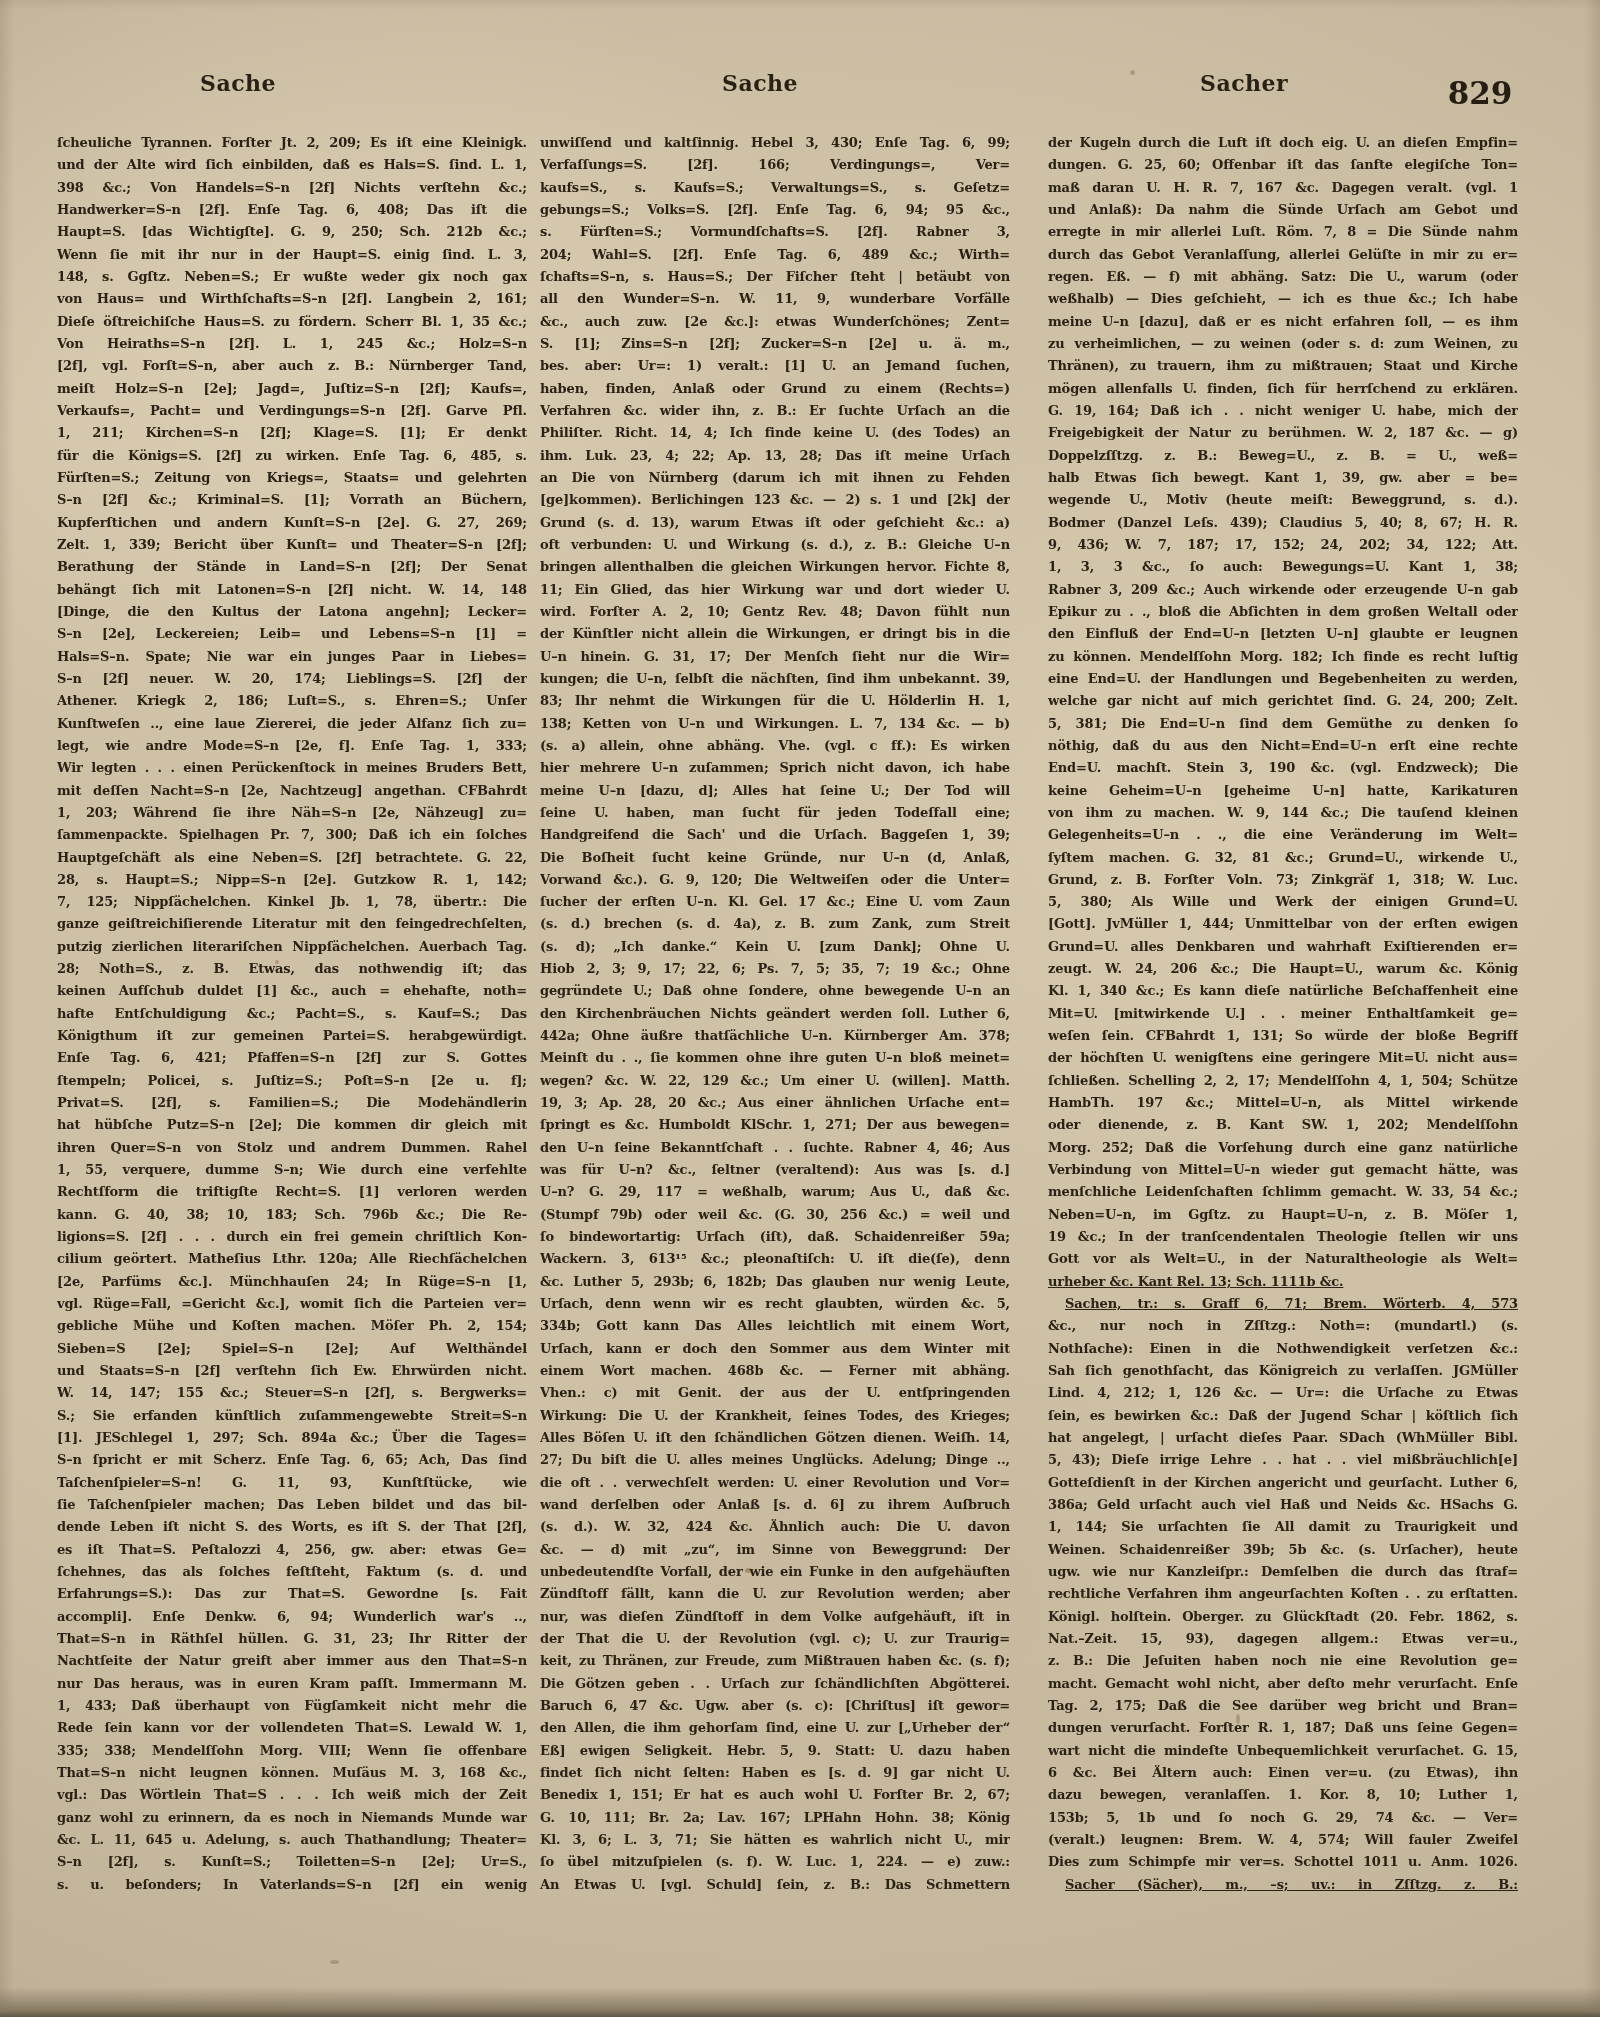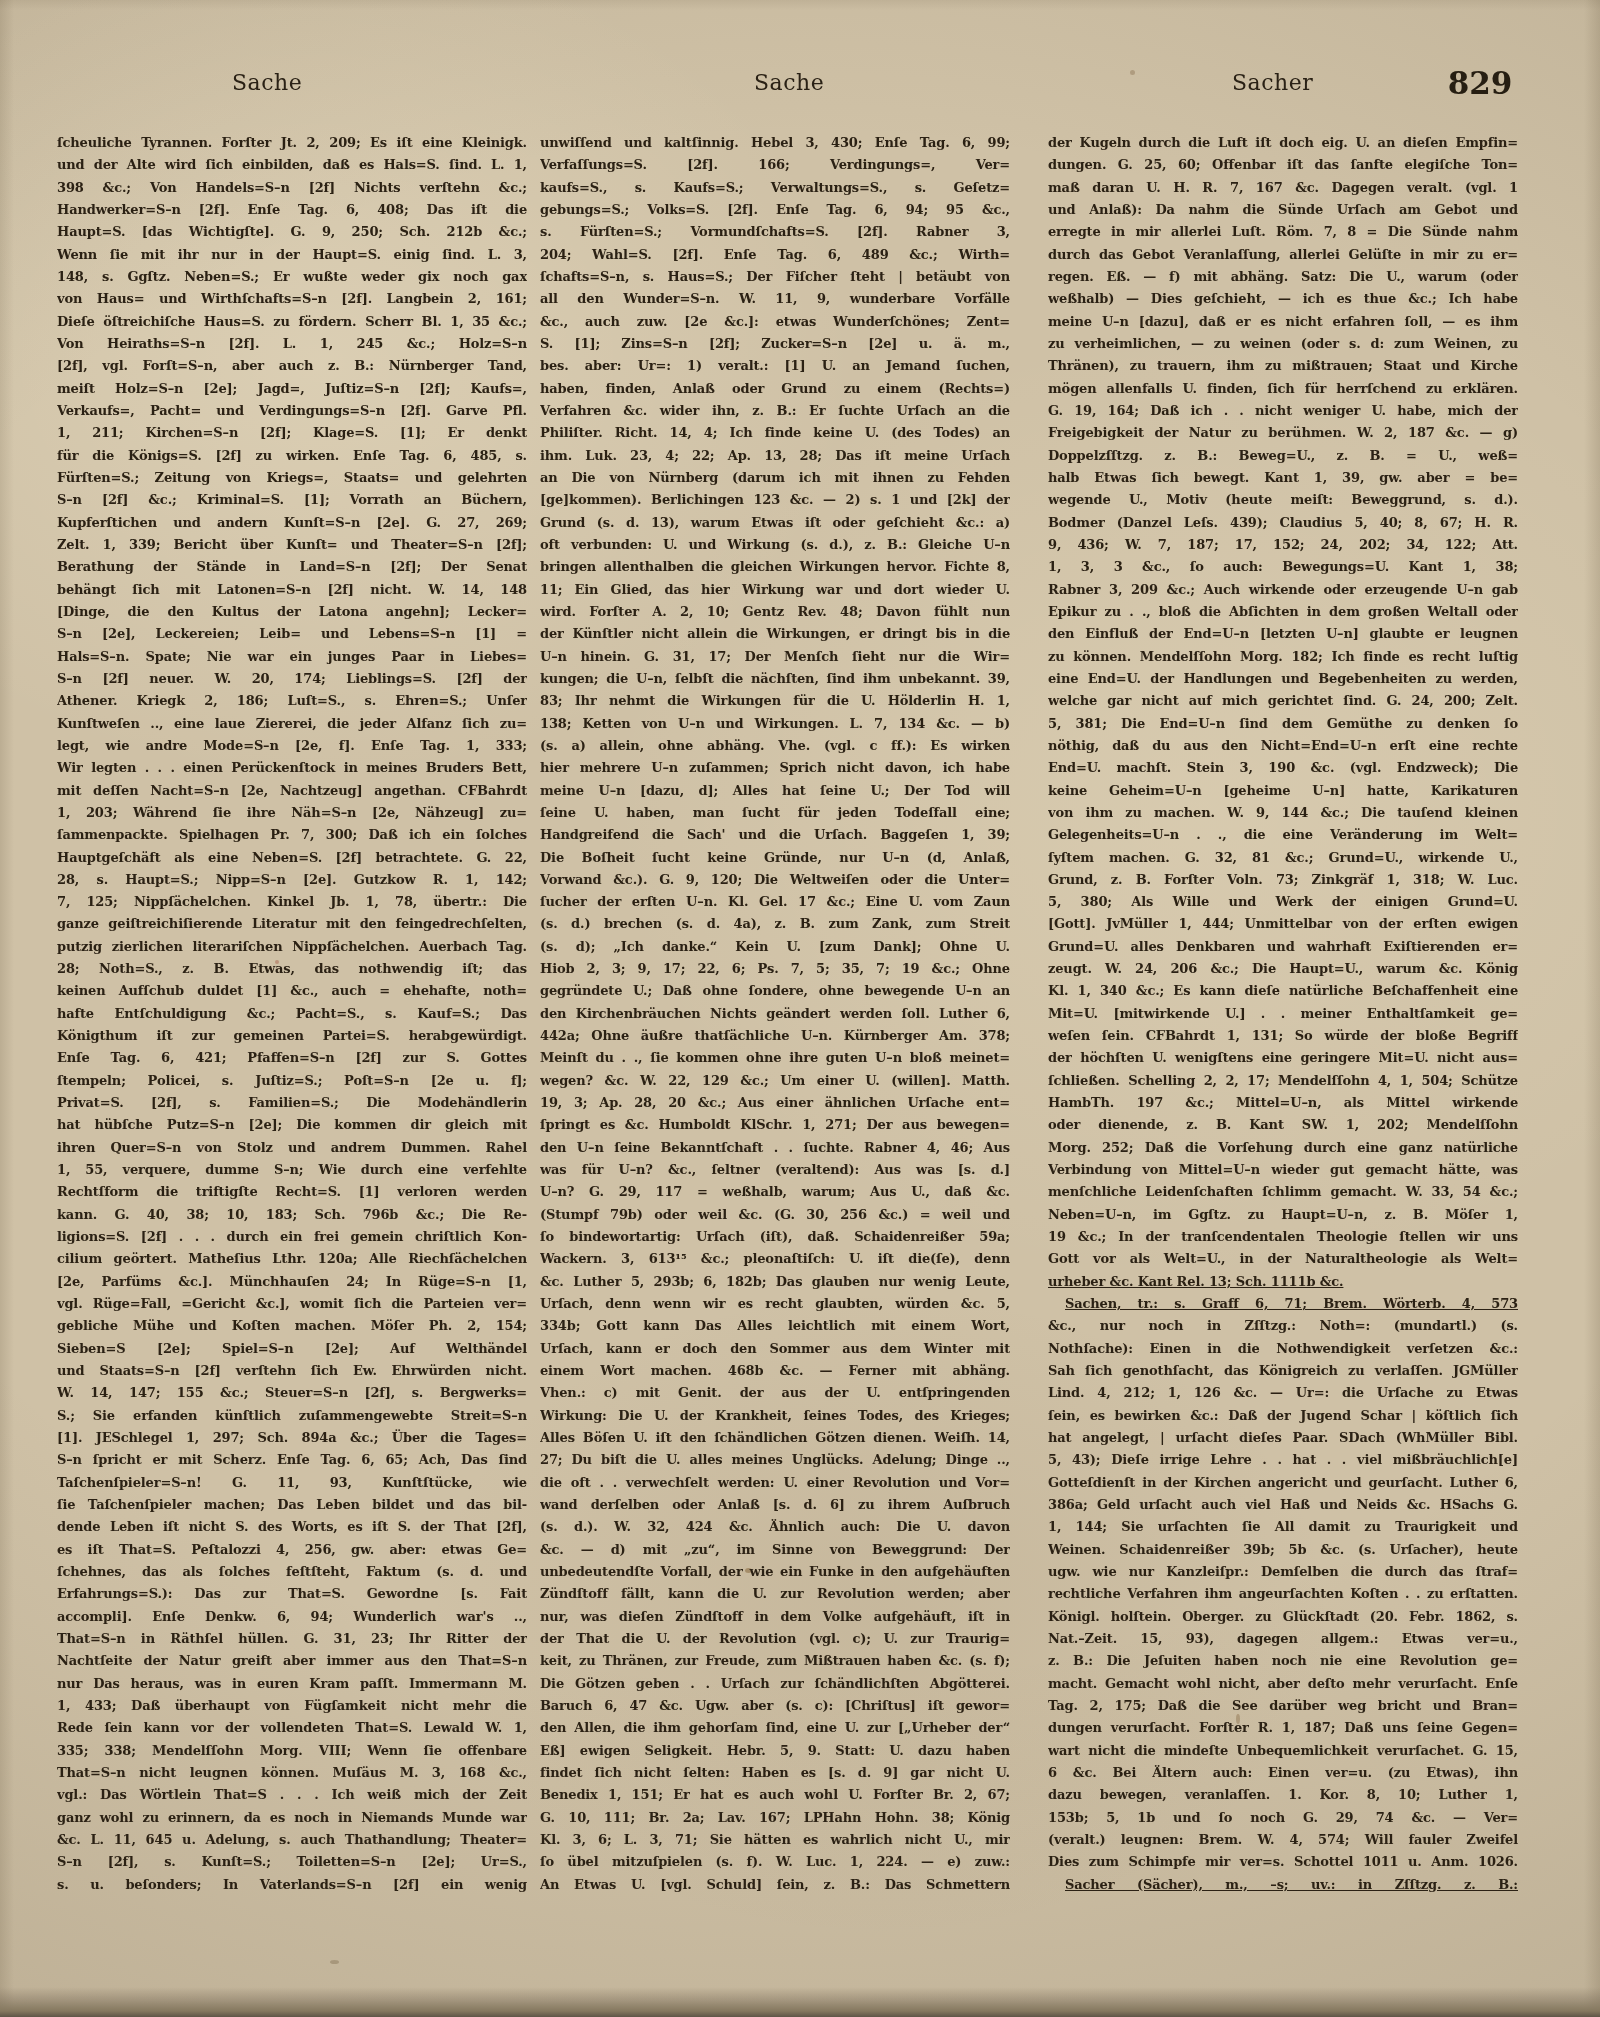--- a/index.html
+++ b/index.html
@@ -21,25 +21,25 @@
       linear-gradient(180deg, rgba(110,95,70,.12) 0px, rgba(0,0,0,0) 10px);
   }
   .speck{position:absolute;border-radius:50%;pointer-events:none;}
   
   .bottom-edge{
     position:absolute;left:0;right:0;bottom:0;height:30px;
     background:linear-gradient(180deg, rgba(0,0,0,0) 0%, rgba(122,108,88,.45) 45%, #85785f 80%, #5e5547 100%);
   }
   .head{
     position:absolute;top:70px;height:26px;
-    color:#2a2115;font-weight:normal;font-size:22px;line-height:26px;
-    letter-spacing:.5px;white-space:nowrap;margin-left:32px;
+    color:#2a2115;font-weight:bold;font-size:22px;line-height:26px;
+    letter-spacing:.5px;white-space:nowrap;
   }
   .pageno{
-    position:absolute;top:66px;left:1440px;width:80px;text-align:center;
+    position:absolute;top:76px;left:1440px;width:80px;text-align:center;
     color:#261e12;font-weight:bold;font-size:31px;line-height:34px;
   }
   .col{
     position:absolute;top:132px;width:470px;
     color:#2b2114;font-size:13px;font-weight:bold;letter-spacing:-0.15px;
   }
   .col .line{
     height:22.34px;line-height:22.34px;overflow:hidden;white-space:normal;
     text-align:justify;text-align-last:justify;
   }

